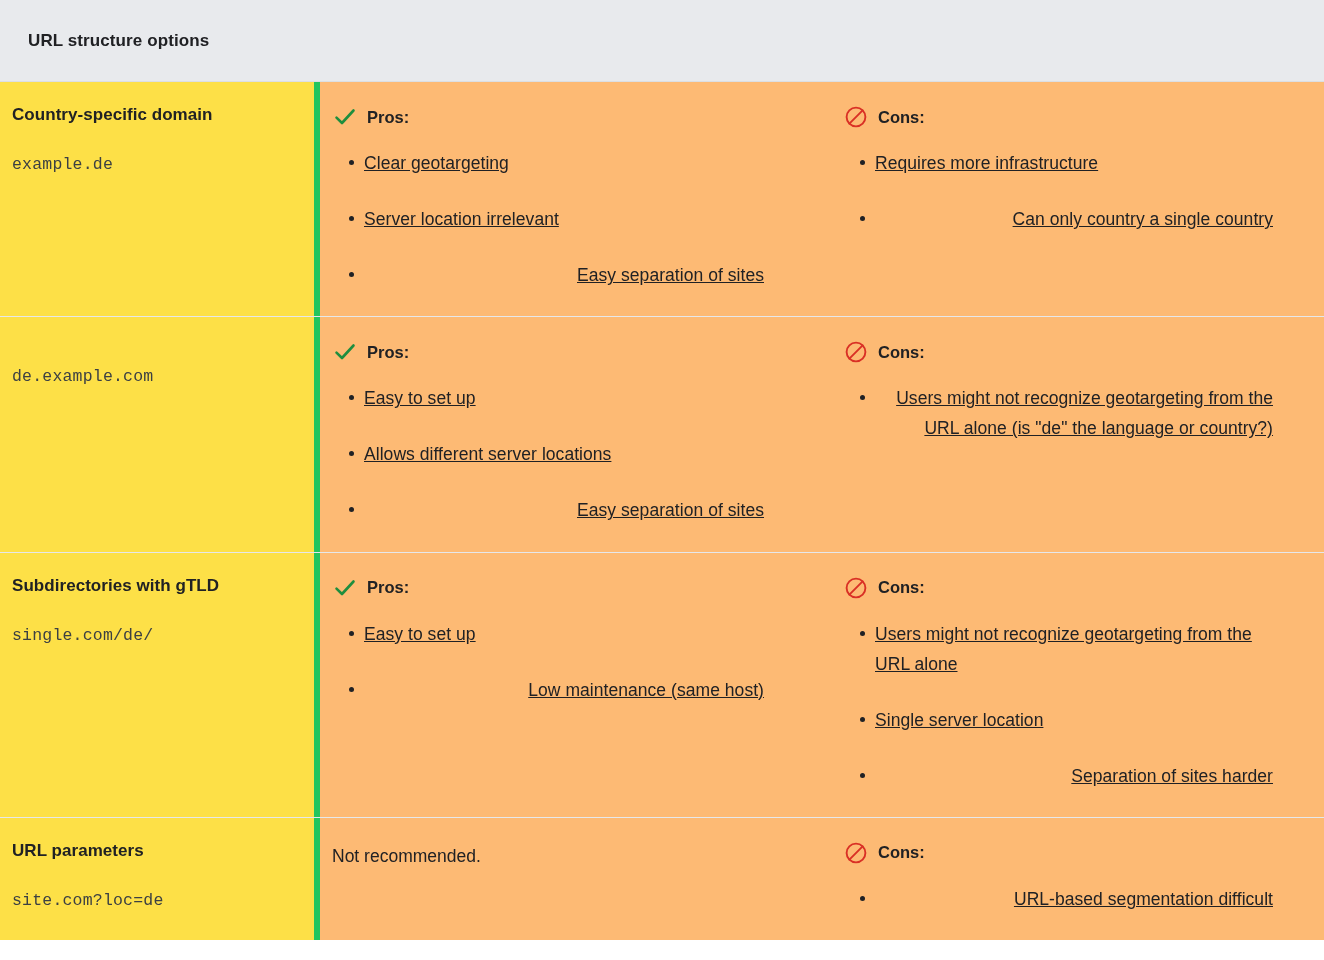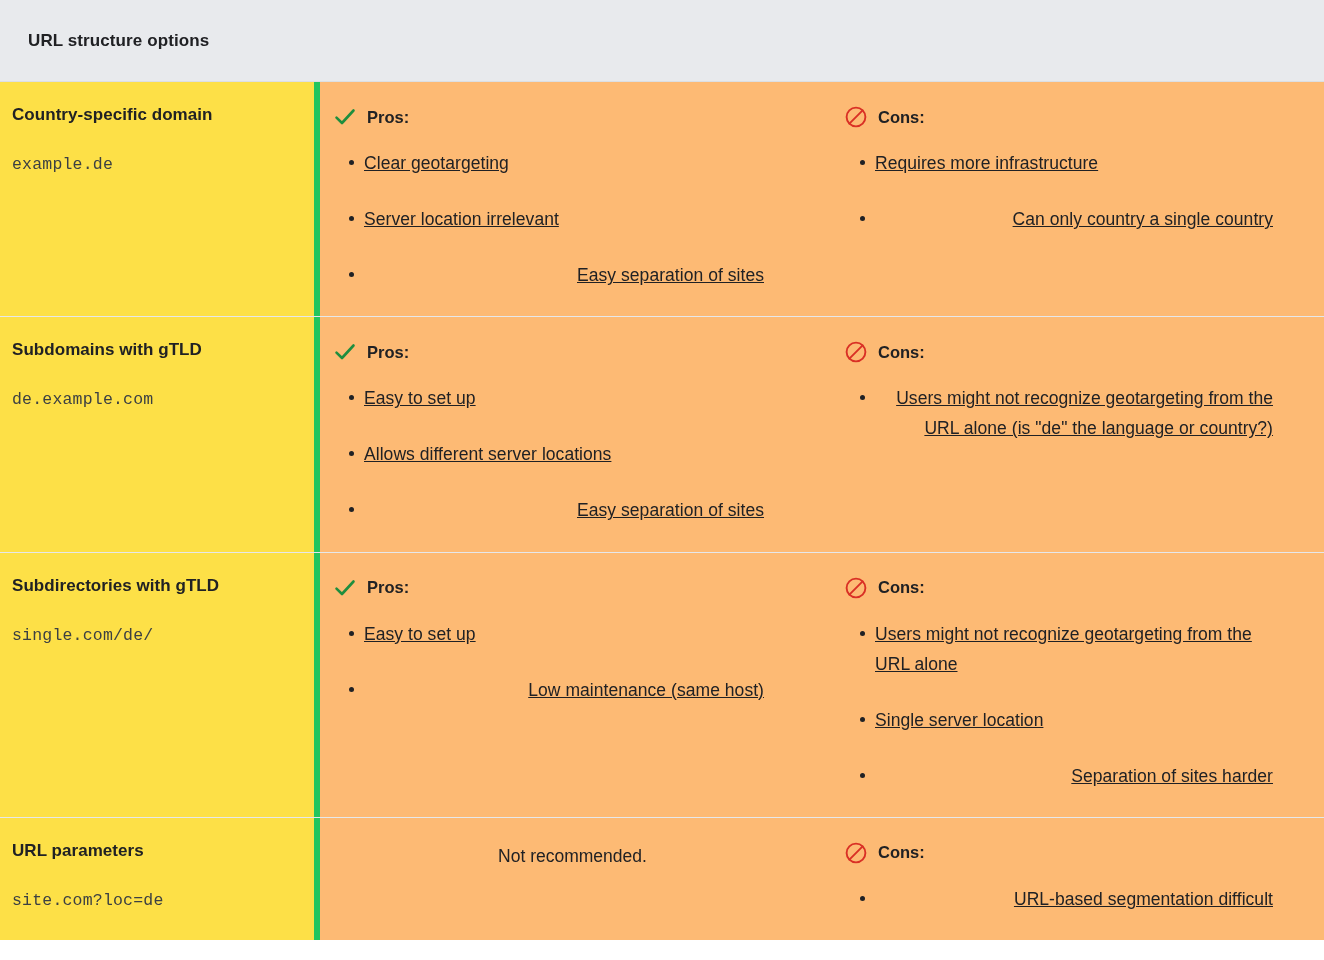--- a/index.html
+++ b/index.html
@@ -123,21 +123,20 @@
     height: 5px;
     border-radius: 50%;
     background: #202124;
   }
 
   .plain-note {
     font-size: 17.5px;
     line-height: 1.6;
     color: #202124;
     padding-top: 4px;
-    text-align: center;
   }
 
   .cell-cons ul.pc-list li { max-width: 430px; }
 </style>
 </head>
 <body>
 
 <div class="table-wrap">
 
   <div class="table-header">
@@ -183,21 +182,20 @@
             <li>Requires more infrastructure</li>
             <li>Can only country a single country</li>
           </ul>
     </div>
 
   </div>
 
   <div class="row">
 
     <div class="cell-option">
-      <div class="option-title">Subdomains with gTLD</div>
       <div class="option-code">de.example.com</div>
     </div>
 
     <div class="cell-pros">
       <div class="pc-head">
         <span class="icon">
           <svg width="24" height="24" viewBox="0 0 24 24" aria-hidden="true">
             <path d="M3.5 12.6 L9 18 L20.5 5.5" fill="none" stroke="#1e8e3e" stroke-width="2.6" stroke-linecap="round" stroke-linejoin="round"></path>
           </svg>
         </span>

